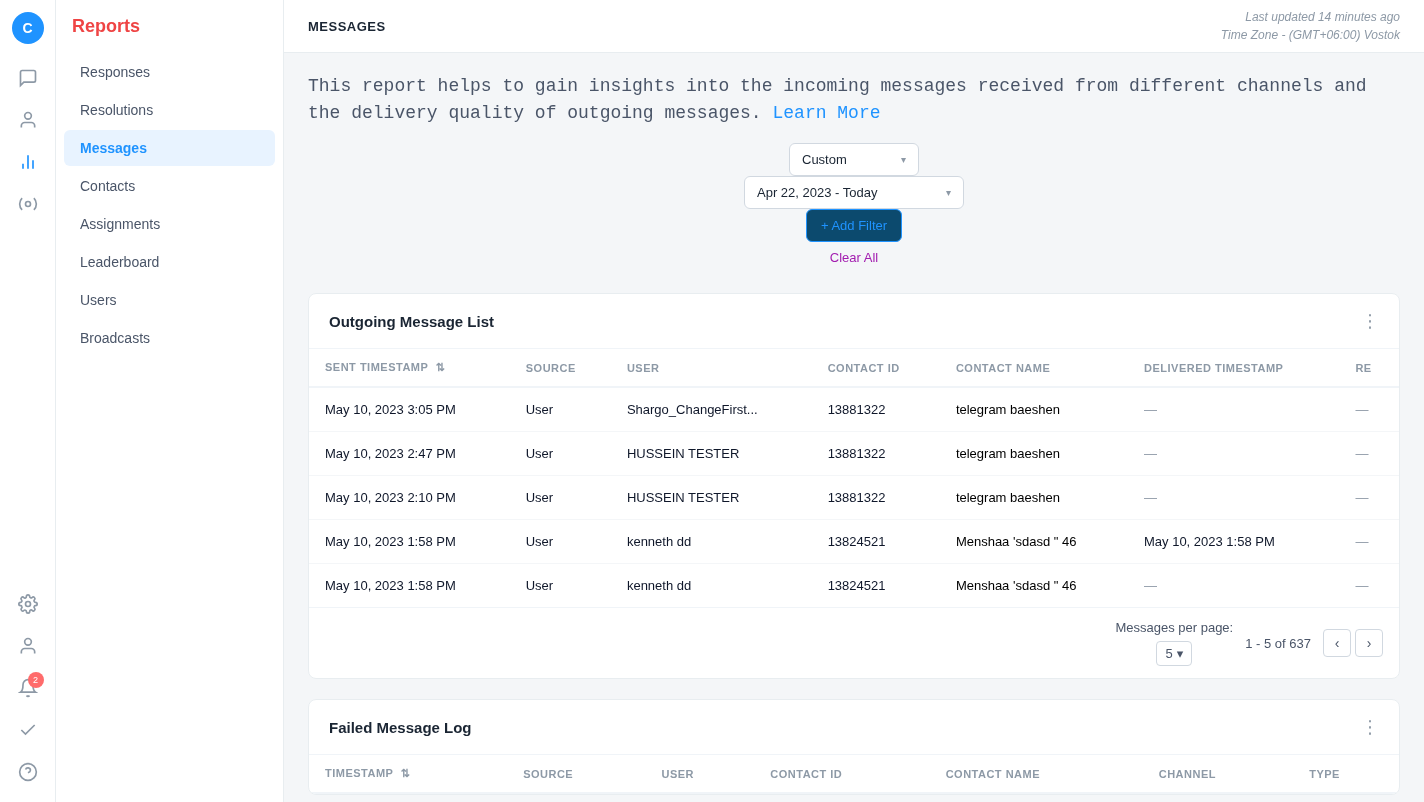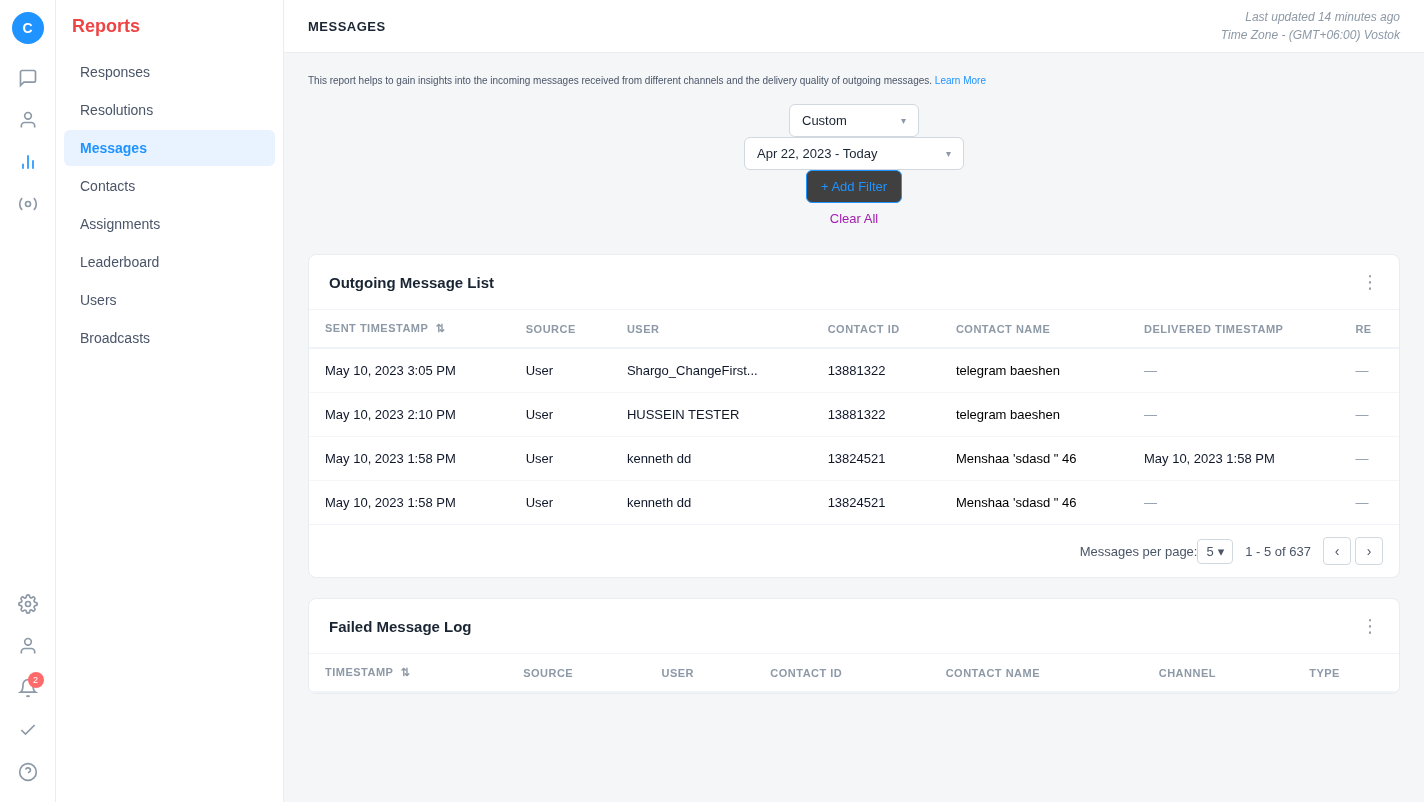--- a/index.html
+++ b/index.html
@@ -88,23 +88,24 @@
 
     
     .content {
       flex: 1;
       overflow-y: auto;
       padding: 20px 24px;
     }
 
     
     .info-bar {
-      font-size: 10px; color: #4a5568;
+      font-size: 18px; color: #4a5568;
       margin-bottom: 16px;
       line-height: 1.5;
+      font-family: Liberation Mono, monospace;
     }
     .info-bar a { color: #1f93ff; text-decoration: none; }
 
     
     .filter-row {
       display: flex;
       align-items: center;
       margin-bottom: 20px;
       flex-direction: column;
     }
@@ -130,21 +131,21 @@
       display: flex; align-items: center; gap: 8px;
       min-width: 220px;
     }
     .chevron-icon { font-size: 10px; color: #8d99a6; margin-left: auto; }
     .add-filter-btn {
       border: 1px solid #1f93ff;
       border-radius: 6px;
       padding: 8px 14px;
       font-size: 13px;
       color: #1f93ff;
-      background: #404040;
+      background: #0c4a6e;
       cursor: pointer;
       display: flex; align-items: center; gap: 6px;
     }
     .clear-all-btn {
       font-size: 13px; color: #a21caf;
       cursor: pointer; padding: 8px 4px;
       background: none; border: none;
     }
 
     
@@ -193,21 +194,21 @@
     .pagination {
       display: flex;
       align-items: center;
       justify-content: flex-end;
       padding: 12px 16px;
       border-top: 1px solid #f0f4f8;
       gap: 12px;
       font-size: 13px; color: #4a5568;
     }
     .per-page-select {
-      display: flex; align-items: center; 
+      display: flex; align-items: center; gap: 6px; flex-direction: column;
     }
     .per-page-box {
       border: 1px solid #d1d8e0;
       border-radius: 4px;
       padding: 4px 8px;
       font-size: 13px;
       display: flex; align-items: center; gap: 4px;
       cursor: pointer;
     }
     .page-info { color: #4a5568; }
@@ -352,20 +353,29 @@
           <tr>
       <td>May 10, 2023 3:05 PM</td>
       <td>User</td>
       <td>Shargo_ChangeFirst...</td>
       <td>13881322</td>
       <td class="link">telegram baeshen</td>
       <td class="dash">—</td>
       <td class="dash">—</td>
     </tr>
               <tr>
+      <td>May 10, 2023 2:47 PM</td>
+      <td>User</td>
+      <td>HUSSEIN TESTER</td>
+      <td>13881322</td>
+      <td class="link">telegram baeshen</td>
+      <td class="dash">—</td>
+      <td class="dash">—</td>
+    </tr>
+              <tr>
       <td>May 10, 2023 2:10 PM</td>
       <td>User</td>
       <td>HUSSEIN TESTER</td>
       <td>13881322</td>
       <td class="link">telegram baeshen</td>
       <td class="dash">—</td>
       <td class="dash">—</td>
     </tr>
               <tr>
       <td>May 10, 2023 1:58 PM</td>

